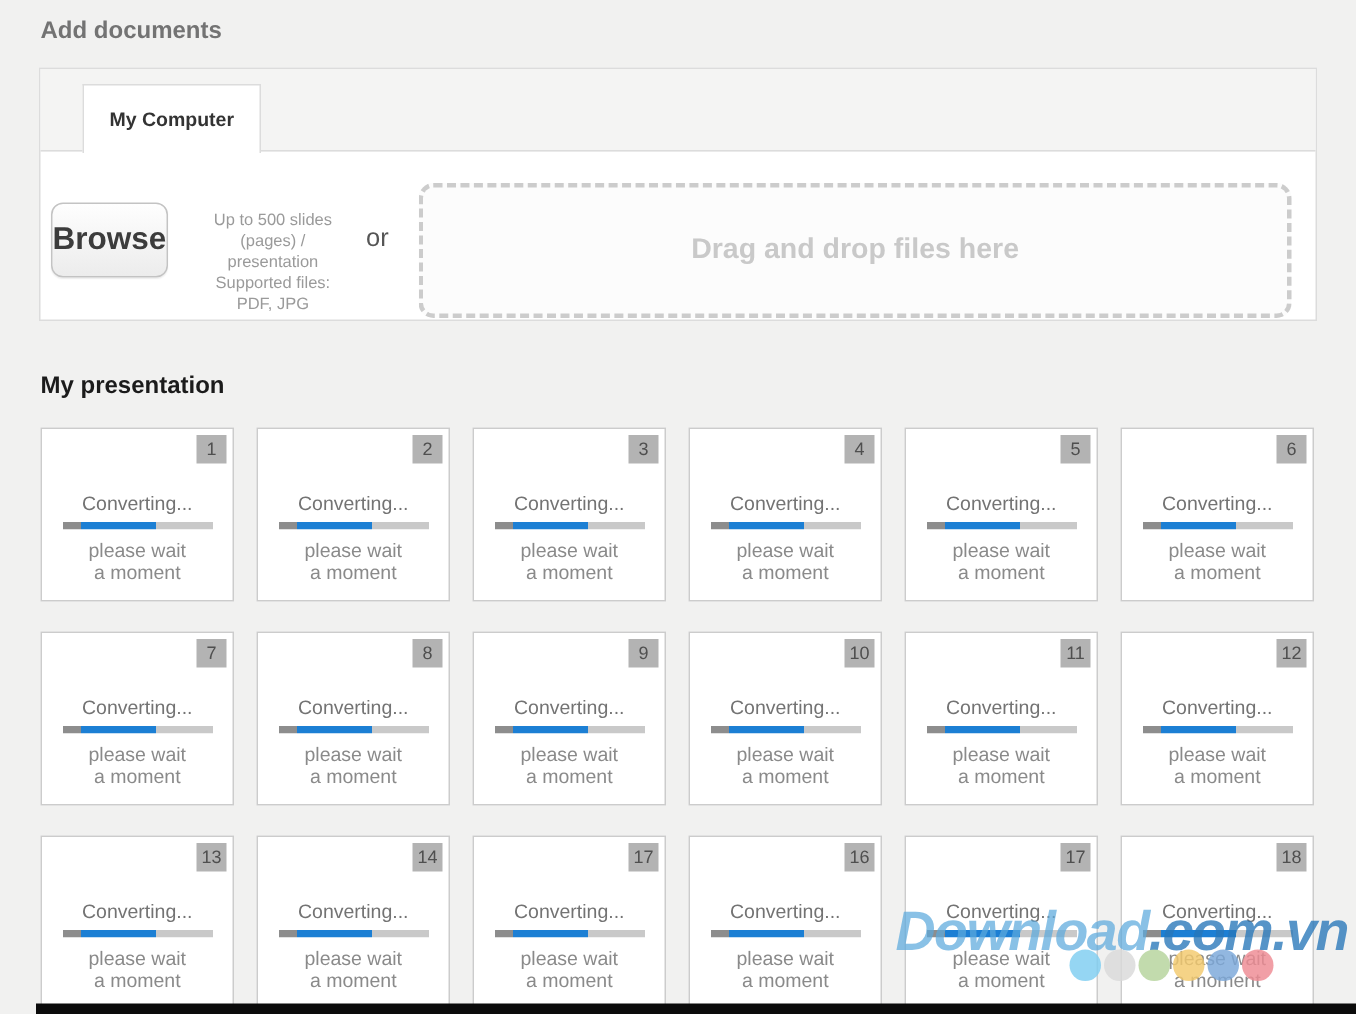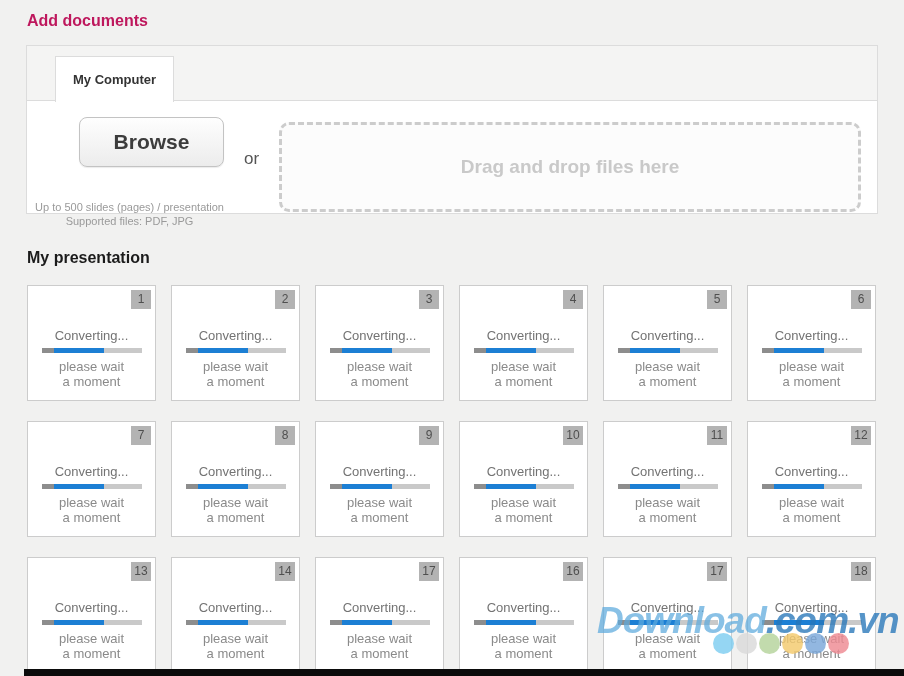--- a/index.html
+++ b/index.html
@@ -6,21 +6,21 @@
   html,body { width: 904px; height: 676px; }
   body {
     position: relative;
     overflow: hidden;
     background: #f1f1f0;
     font-family: "Liberation Sans", sans-serif;
     color: #333;
   }
   .page-title {
     position: absolute; left: 27px; top: 12px;
-    font-size: 16px; font-weight: 600; color: #be185d;
+    font-size: 16px; font-weight: 600; color: #737373;
   }
   
   .panel {
     position: absolute; left: 26px; top: 45px;
     width: 852px; height: 169px;
     background: #fff; border: 1px solid #dcdcdc;
   }
   .tabstrip {
     position: relative; height: 55px;
     background: #f4f4f3; border-bottom: 1px solid #dcdcdc;
@@ -36,21 +36,21 @@
     position: absolute; left: 147px; top: 0; height: 55px;
     padding: 0 14px; display: flex; align-items: center;
     font-size: 13px; font-weight: bold; color: #333; cursor: pointer;
   }
   .panel-content {
     height: 131px; display: flex; align-items: center;
     padding: 0 16px 0 7px;
   }
   .browse-col {
     width: 190px; flex: 0 0 190px; margin-top: 11px;
-    display: flex; flex-direction: column; align-items: flex-end; gap: 28px;
+    display: flex; flex-direction: row; align-items: flex-start; gap: 28px;
   }
   .browse-btn {
     width: 145px; height: 50px;
     border: 1px solid #c3c3c3; border-radius: 8px;
     background: linear-gradient(#fefefe, #ececec);
     box-shadow: 0 1px 1px rgba(0,0,0,0.08);
     font-family: "Liberation Sans", sans-serif;
     font-size: 21px; font-weight: bold; color: #3c3c3c;
     cursor: pointer;
   }

